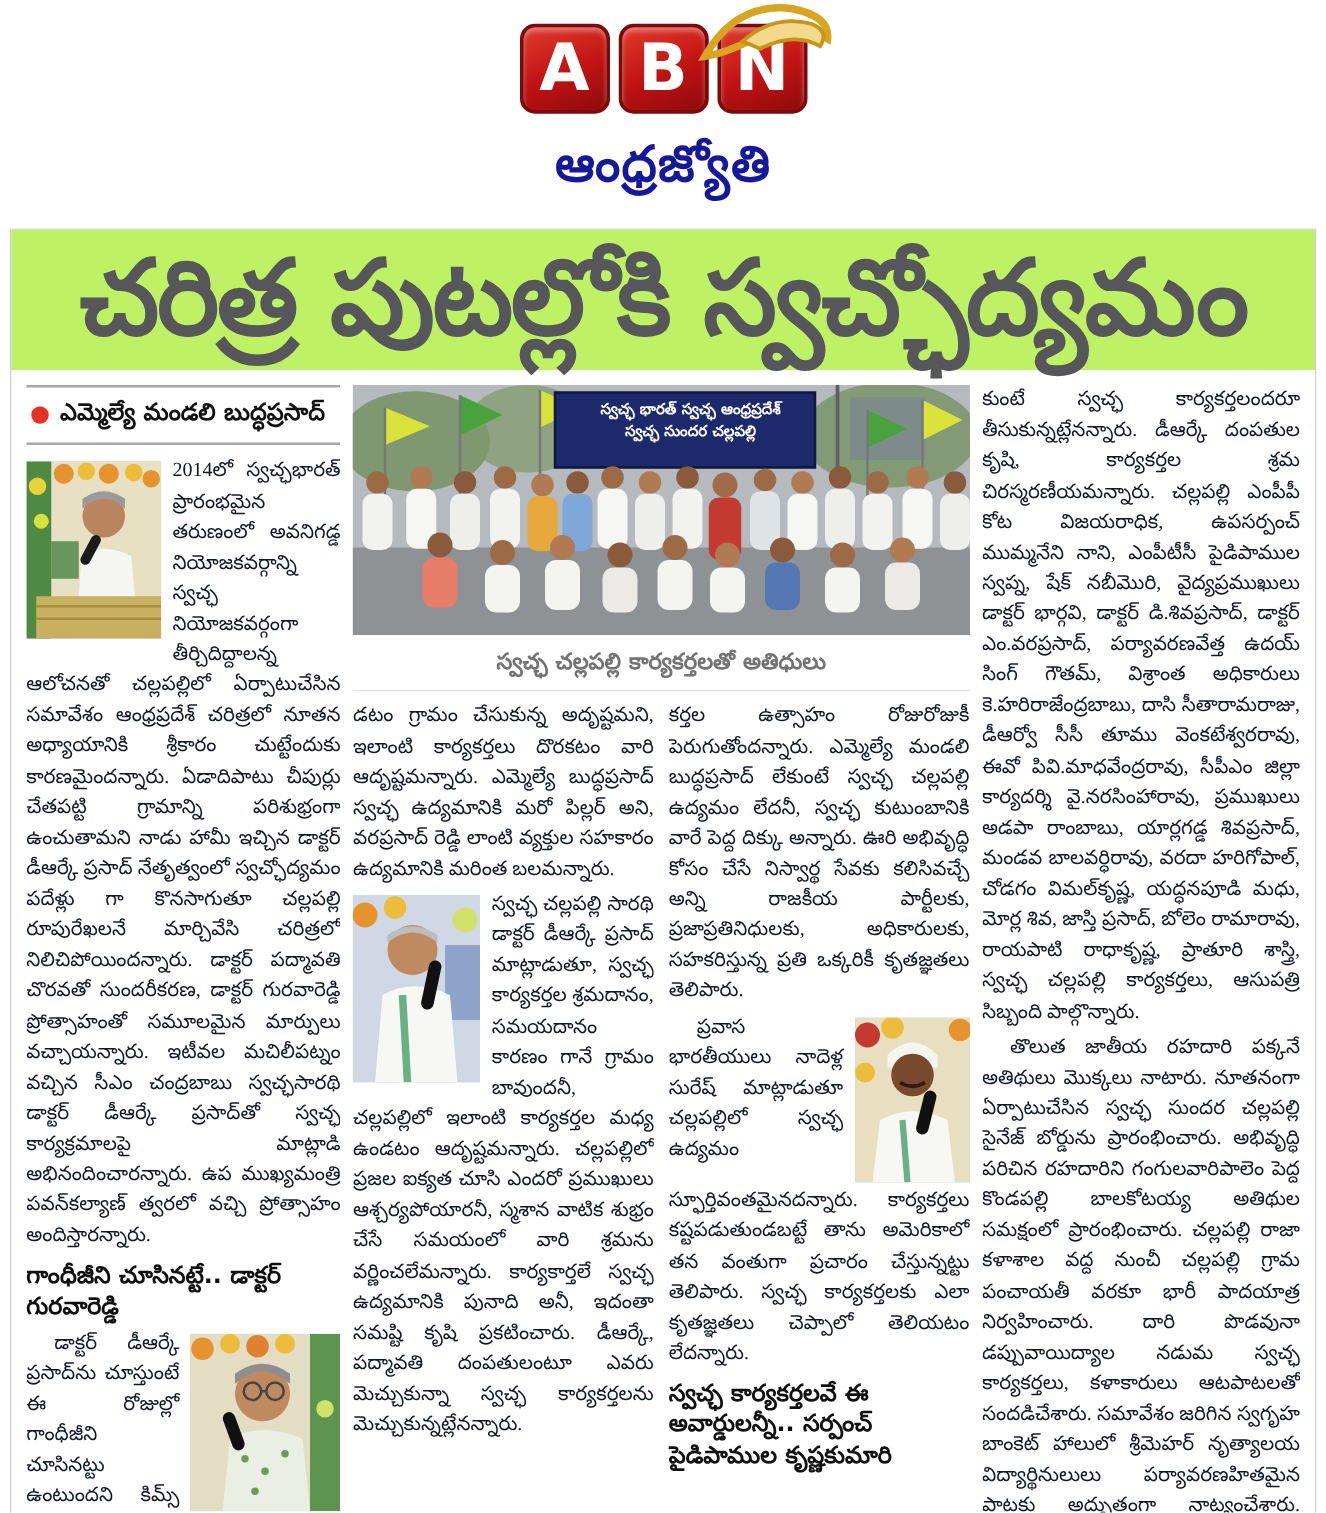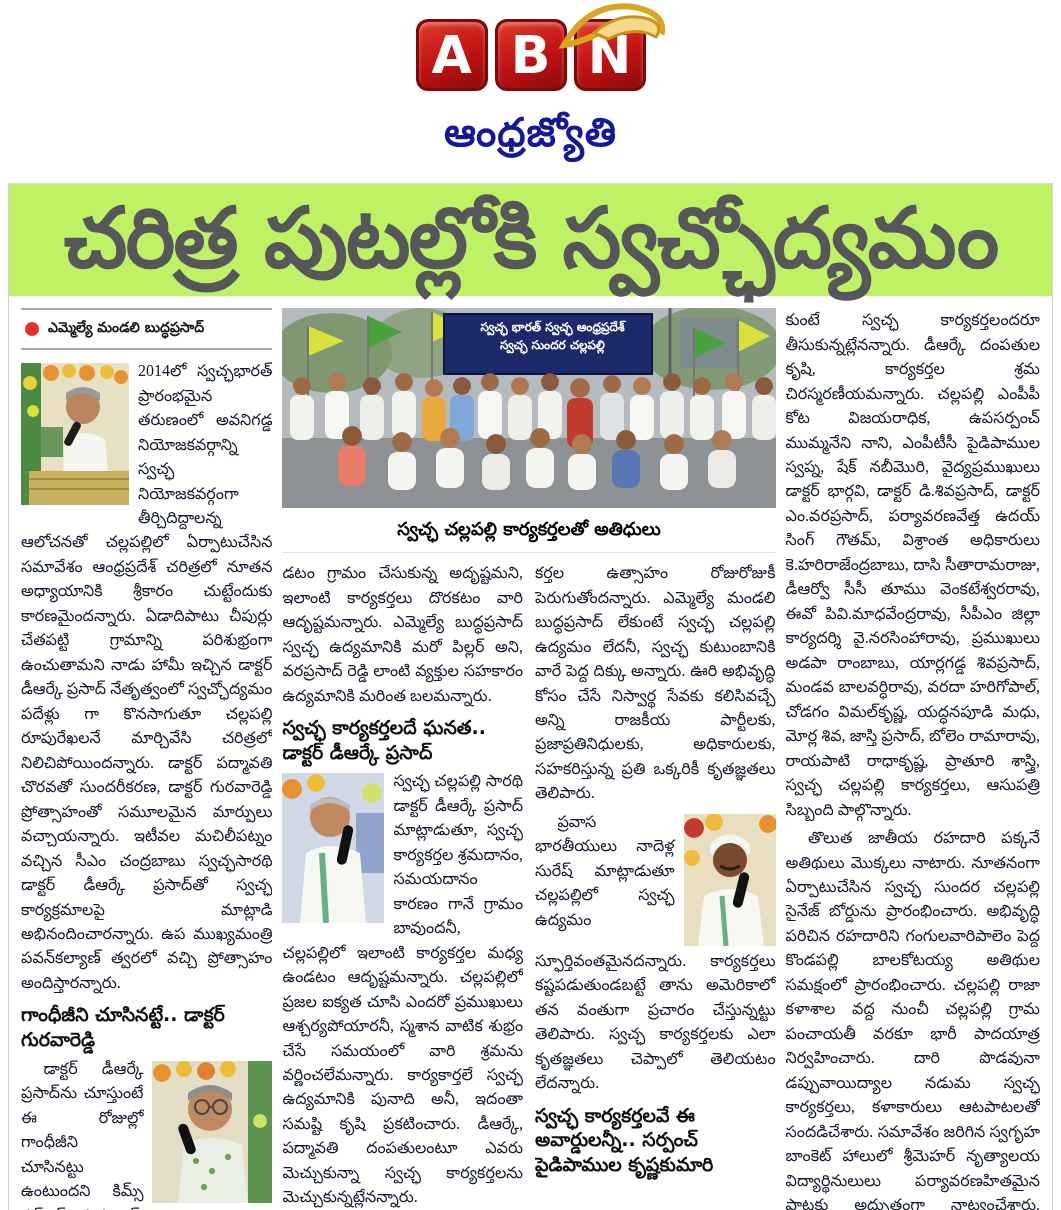--- a/index.html
+++ b/index.html
@@ -59,42 +59,42 @@
   }
   p.indent { text-indent:1.4em; }
   .bold { font-weight:bold; }
 
   .kicker {
     border-top:2px solid #a8a8a8; border-bottom:2px solid #a8a8a8;
     padding:9px 4px; display:flex; align-items:center; gap:9px; margin-bottom:9px;
   }
   .kicker .dot { width:14px; height:14px; border-radius:50%; background:#e63226; flex:0 0 auto; }
   .kicker .kicker-label {
-    font-family:"DejaVu Sans",sans-serif; font-weight:bold; font-size:14px; color:#111;
+    font-family:"DejaVu Sans",sans-serif; font-weight:bold; font-size:19px; color:#111;
   }
 
   h3.subhead {
     font-family:"DejaVu Sans",sans-serif; font-weight:bold;
     font-size:19px; line-height:1.3; color:#101010; margin:7px 0 5px 0;
   }
 
   
   figure.ph { background:#ddd; overflow:hidden; }
   .float-l { float:left; margin:4px 9px 3px 0; }
   .float-r { float:right; margin:4px 0 3px 9px; }
   .ph svg { display:block; }
 
   .main-photo-wrap { position:relative; width:502px; }
   .banner-text {
     position:absolute; left:172px; top:10px; width:196px;
     color:#fff; font-size:12px; line-height:1.5; text-align:center;
     font-family:"DejaVu Sans",sans-serif; font-weight:bold;
   }
   figcaption.caption {
-    text-align:center; font-size:18px; font-weight:bold; color:#000000;
+    text-align:center; font-size:18px; font-weight:bold; color:#737373;
     padding:6px 0 8px 0; border-bottom:1px solid #e3e3e3; margin-bottom:8px;
     font-family:"DejaVu Sans",sans-serif;
   }
   .mid-cols { display:flex; gap:12px; }
   .mid-col { width:245px; overflow:hidden; }
 </style>
 </head>
 <body>
 
 <div class="page">
@@ -263,21 +263,20 @@
               <div>స్వచ్ఛ సుందర చల్లపల్లి</div>
             </div>
           </div>
           <figcaption class="caption">స్వచ్ఛ చల్లపల్లి కార్యకర్తలతో అతిధులు</figcaption>
         </figure>
 
         <div class="mid-cols">
 
           <div class="mid-col">
             <p class="body-text">డటం గ్రామం చేసుకున్న అదృష్టమని, ఇలాంటి కార్యకర్తలు దొరకటం వారి ఆదృష్టమన్నారు. ఎమ్మెల్యే బుద్ధప్రసాద్ స్వచ్ఛ ఉద్యమానికి మరో పిల్లర్ అని, వరప్రసాద్ రెడ్డి లాంటి వ్యక్తుల సహకారం ఉద్యమానికి మరింత బలమన్నారు.</p>
-            <h3 class="subhead">స్వచ్ఛ కార్యకర్తలదే ఘనత.. డాక్టర్ డీఆర్కే ప్రసాద్</h3>
             <figure class="ph float-l">
               <svg width="102" height="150" viewBox="0 0 102 150">
                 <rect width="102" height="150" fill="#cfd8e4"></rect>
                 <circle cx="10" cy="16" r="10" fill="#e6922f"></circle>
                   <circle cx="34" cy="10" r="9" fill="#edbc3a"></circle>
                 <circle cx="90" cy="20" r="10" fill="#cfe36a"></circle>
                 <rect x="74" y="40" width="28" height="60" fill="#4d6fb0" opacity=".5"></rect>
                 <circle cx="48" cy="44" r="20" fill="#c08a60"></circle>
                 <path d="M28 38 Q48 22 68 38 L68 32 Q48 18 28 32 Z" fill="#bdbdbd"></path>
                 <path d="M18 150 L24 80 Q48 66 78 80 L84 150 Z" fill="#f7f7f4"></path>

